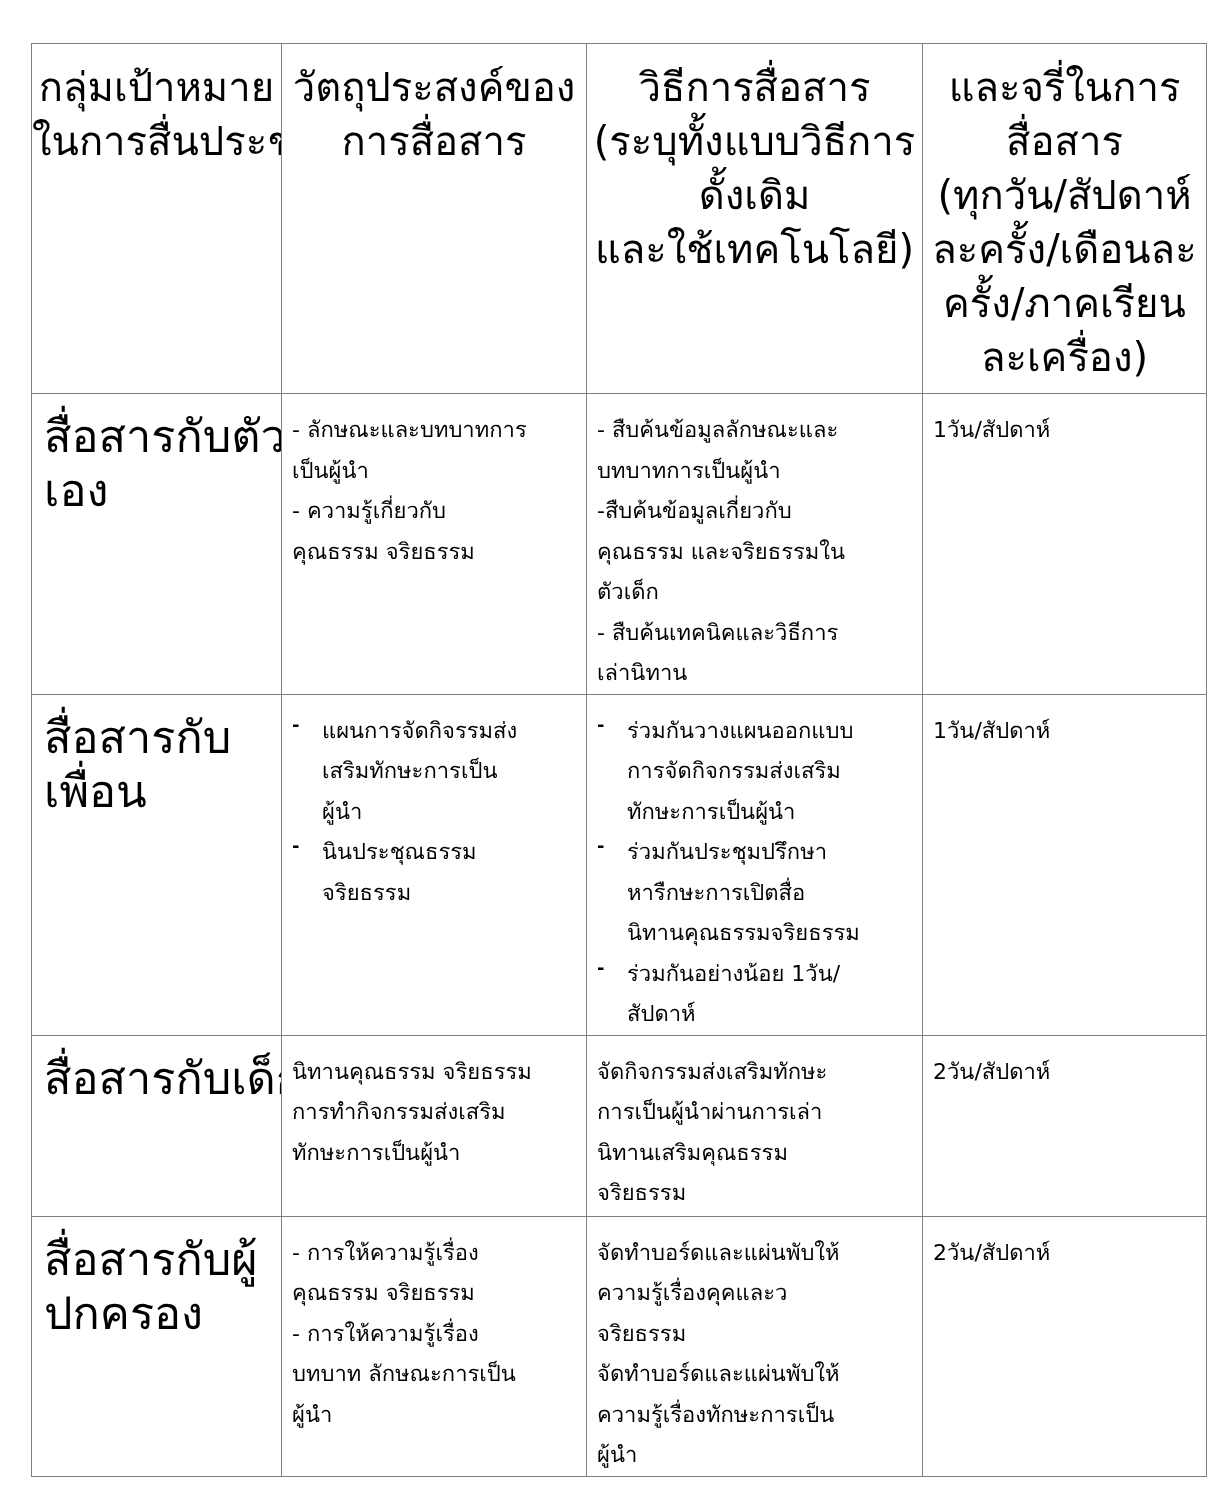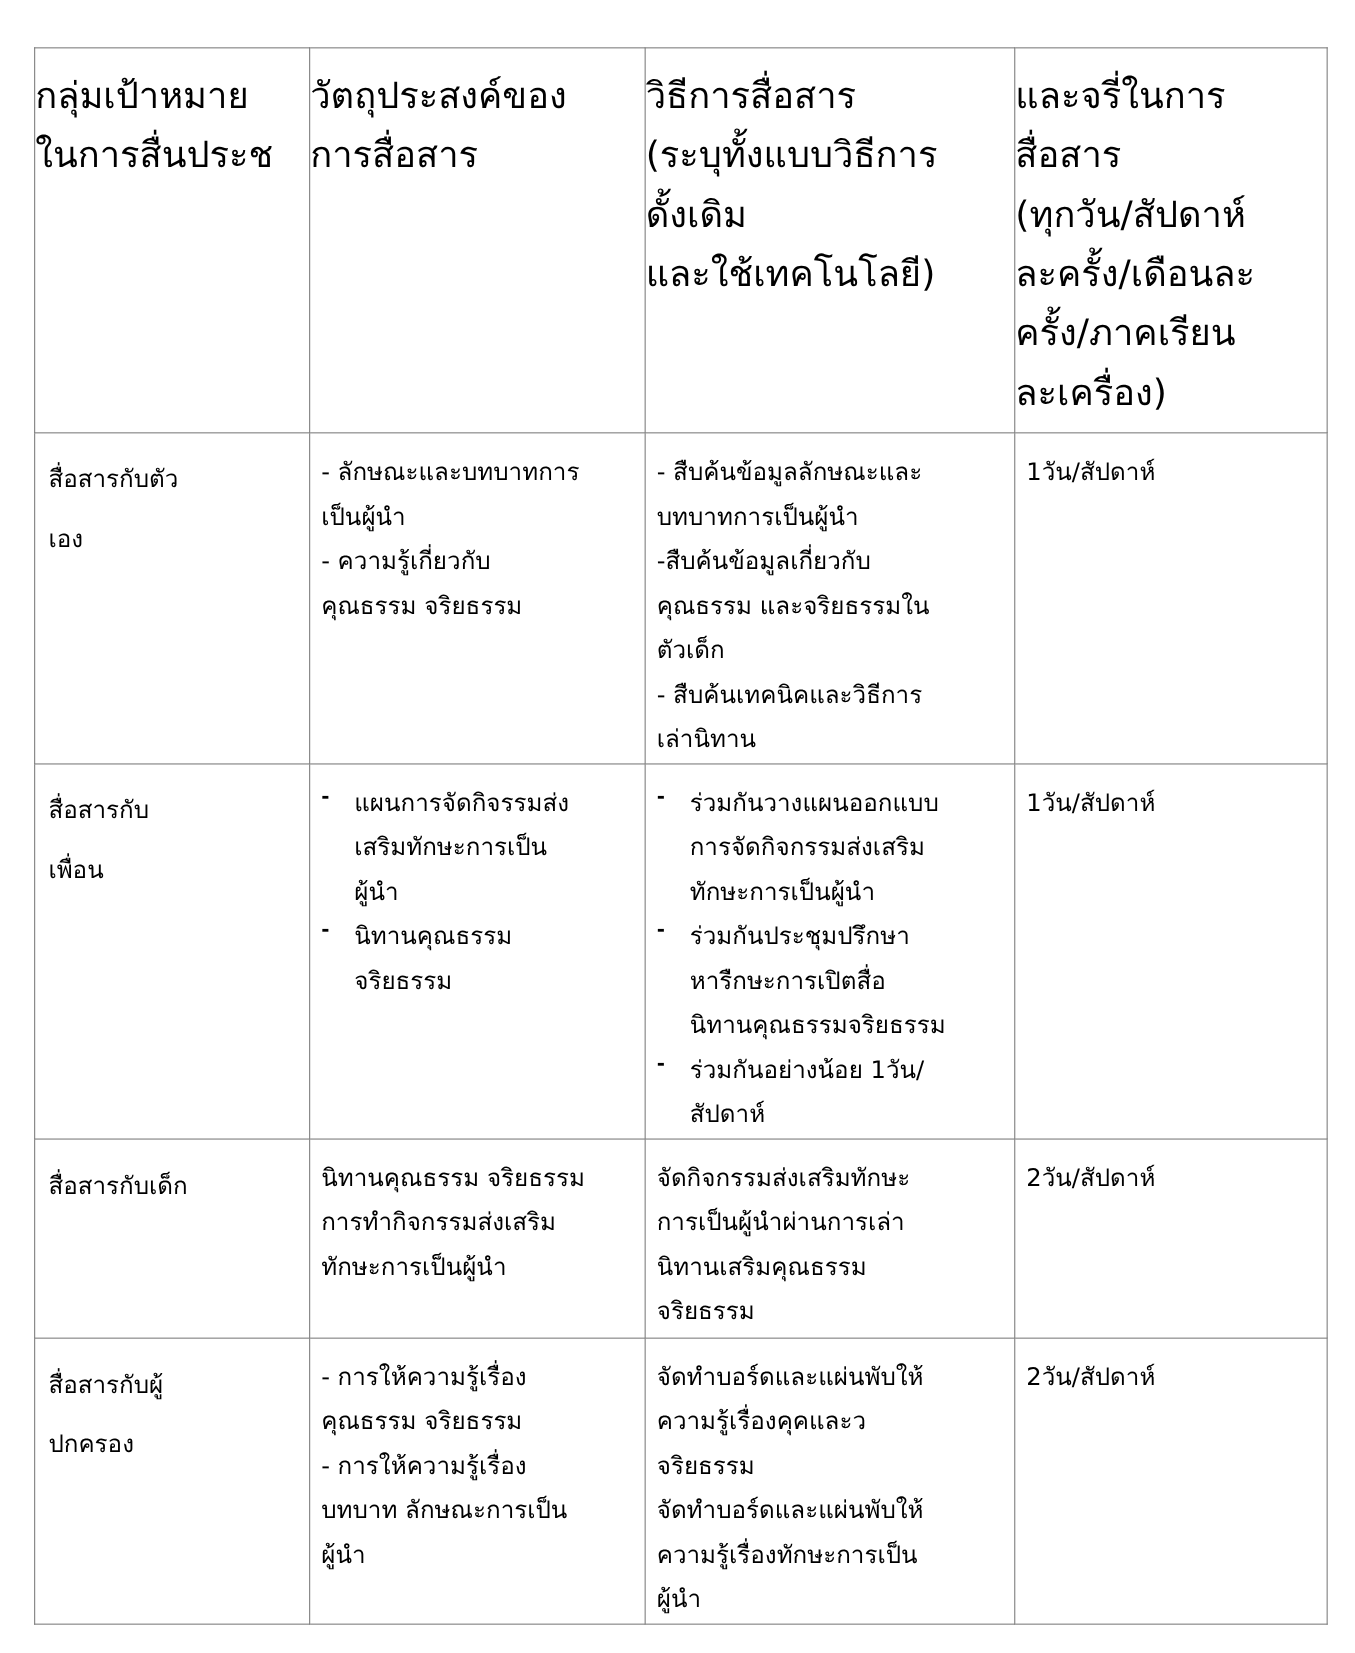--- a/index.html
+++ b/index.html
@@ -33,30 +33,30 @@
     col.c3 { width: 336px; }
     col.c4 { width: 284px; }
 
     tr.head-row { height: 350px; }
     tr.r1 { height: 300px; }
     tr.r2 { height: 341px; }
     tr.r3 { height: 181px; }
     tr.r4 { height: 260px; }
 
     .head-cell {
-      text-align: left;
-      font-size: 33px;
+      text-align: center;
+      font-size: 40px;
       line-height: 54px;
       font-weight: normal;
       padding-top: 16px !important;
     }
     .head-line { display: block; white-space: nowrap; }
 
     .group-cell {
-      font-size: 22px;
+      font-size: 45px;
       line-height: 54px;
       padding: 16px 6px 0 12px !important;
     }
     .group-line { display: block; white-space: nowrap; }
 
     .body-cell {
       font-size: 22px;
       line-height: 40.5px;
       padding: 16px 6px 0 10px !important;
     }
@@ -149,21 +149,21 @@
     <td class="body-cell">
       <ul class="bullet-list">
         <li class="bullet-item">
           <span class="bullet-mark">-</span>
           <span class="text-line">แผนการจัดกิจรรมส่ง</span>
           <span class="text-line">เสริมทักษะการเป็น</span>
           <span class="text-line">ผู้นำ</span>
         </li>
         <li class="bullet-item">
           <span class="bullet-mark">-</span>
-          <span class="text-line">นิทานคุณธรรม</span>
+          <span class="text-line">นินประชุณธรรม</span>
           <span class="text-line">จริยธรรม</span>
         </li>
       </ul>
     </td>
     <td class="body-cell">
       <ul class="bullet-list">
         <li class="bullet-item">
           <span class="bullet-mark">-</span>
           <span class="text-line">ร่วมกันวางแผนออกแบบ</span>
           <span class="text-line">การจัดกิจกรรมส่งเสริม</span>

